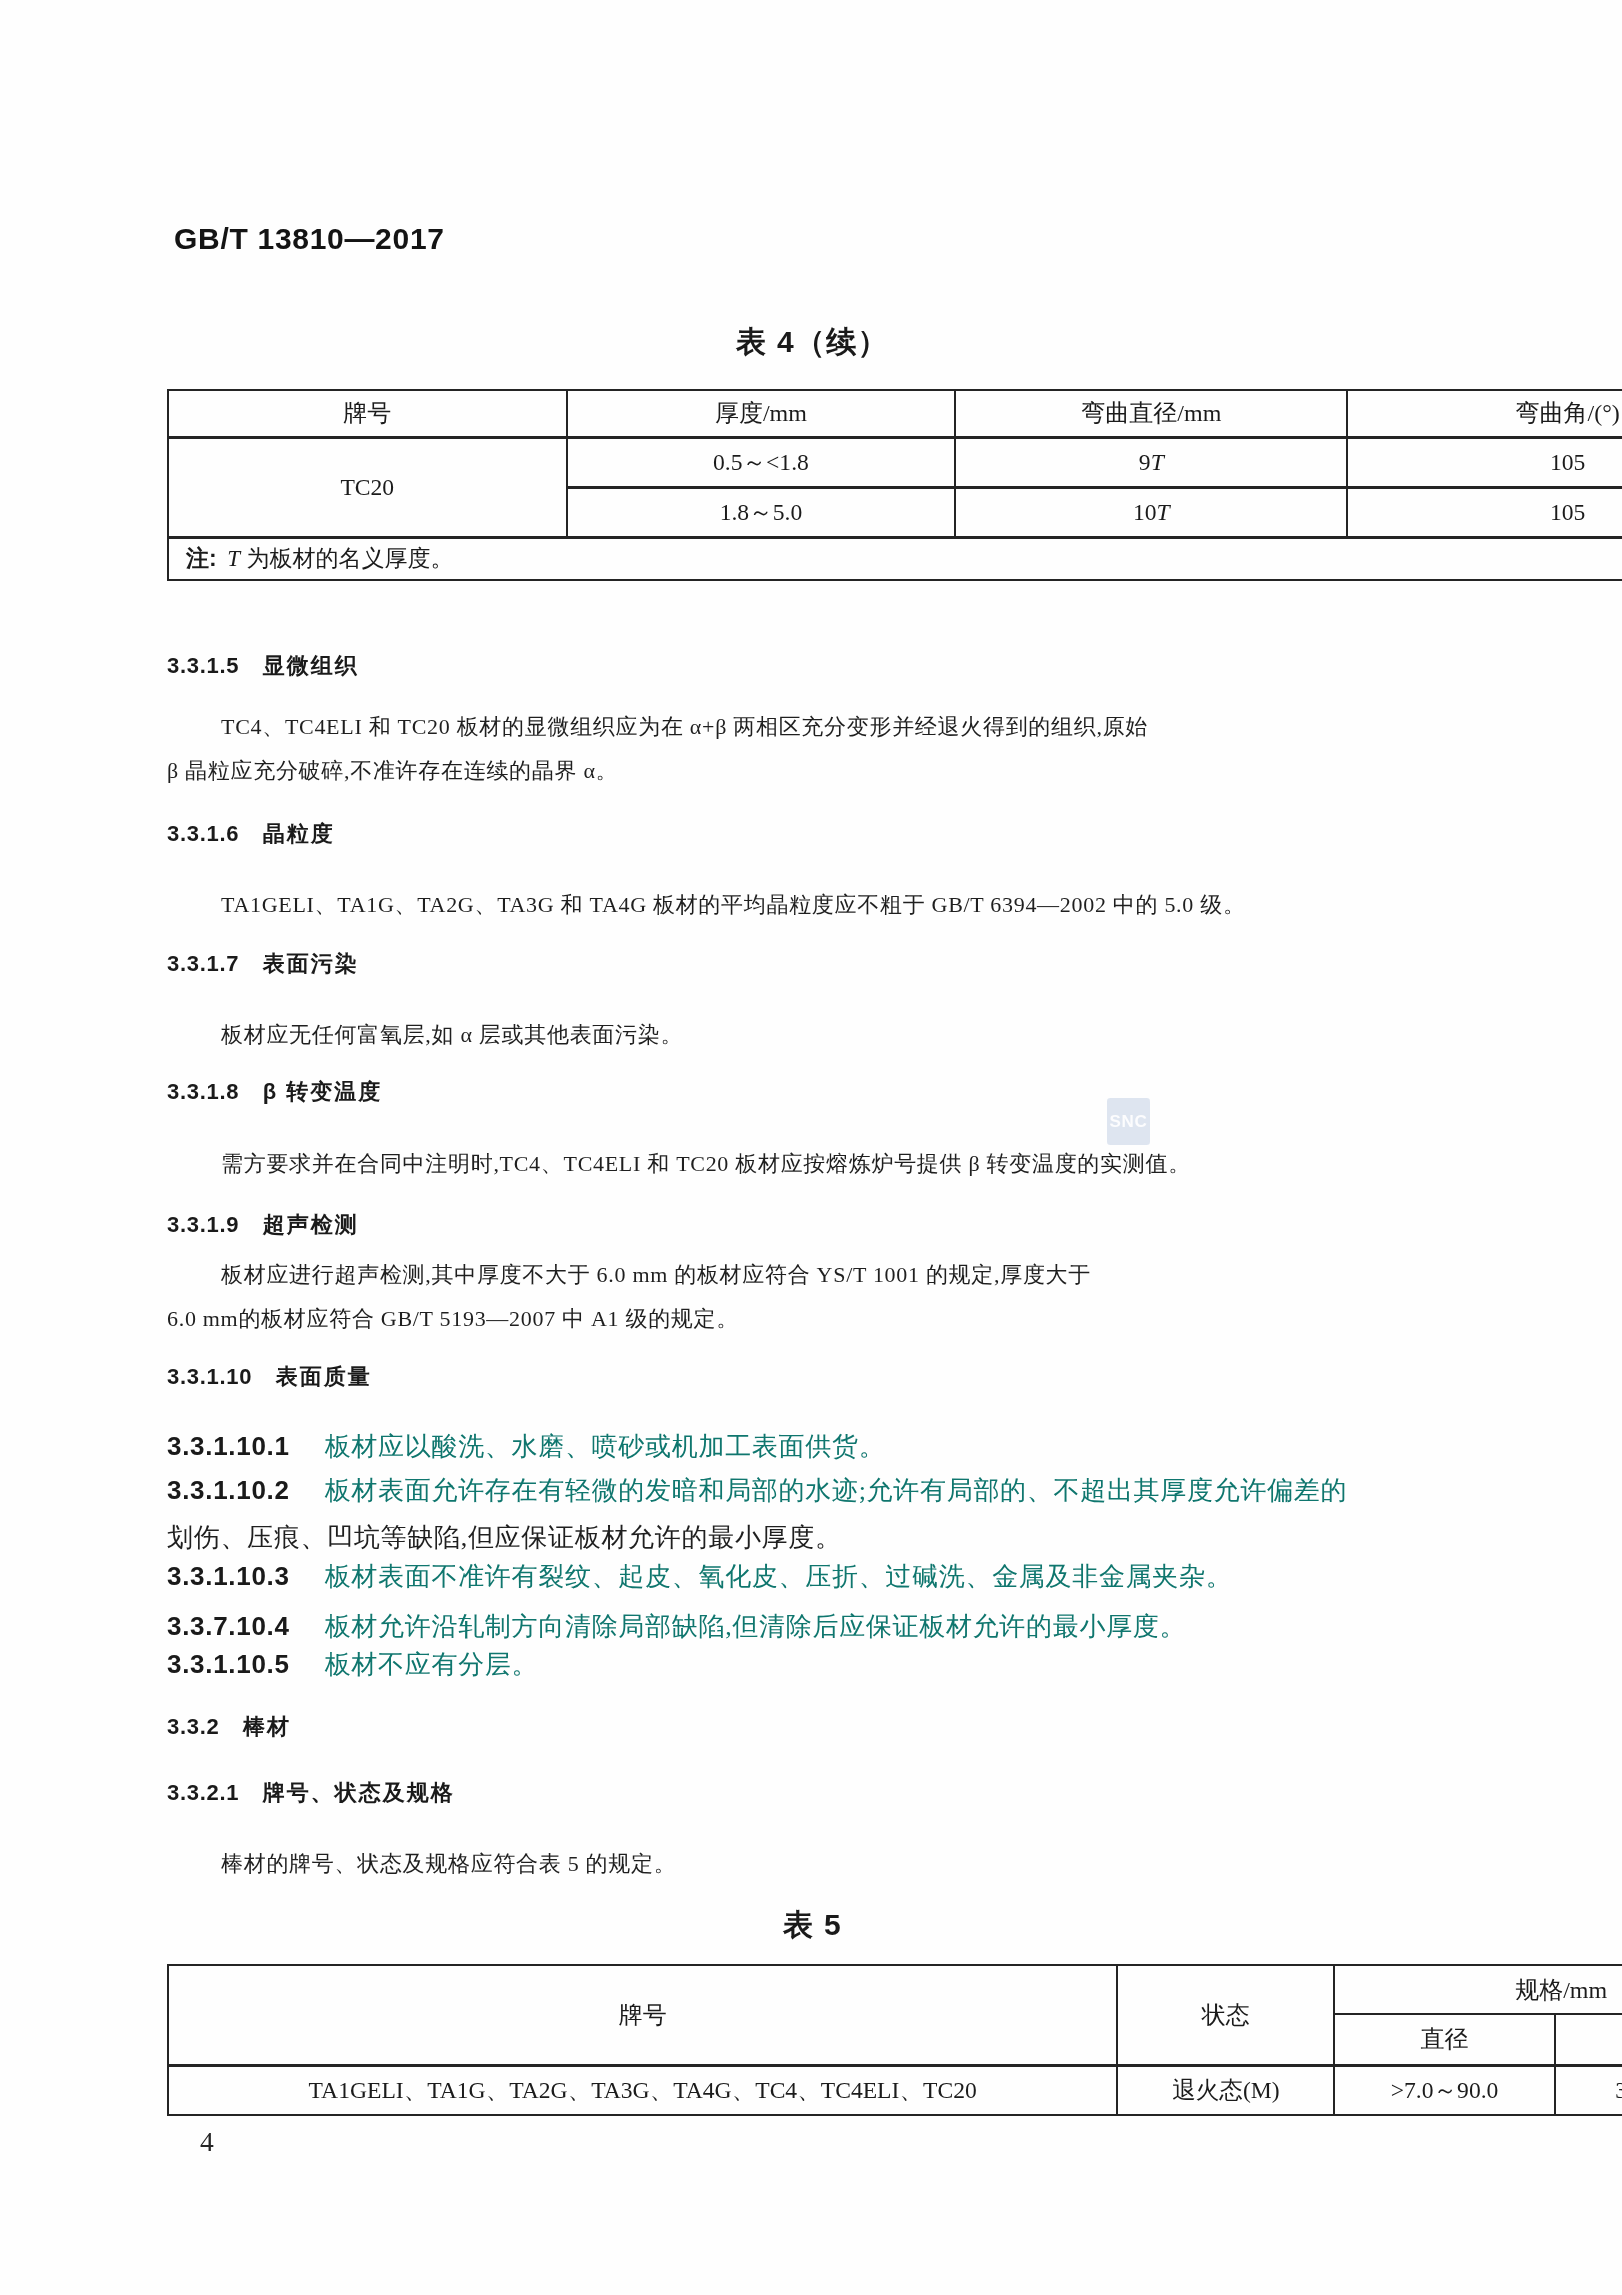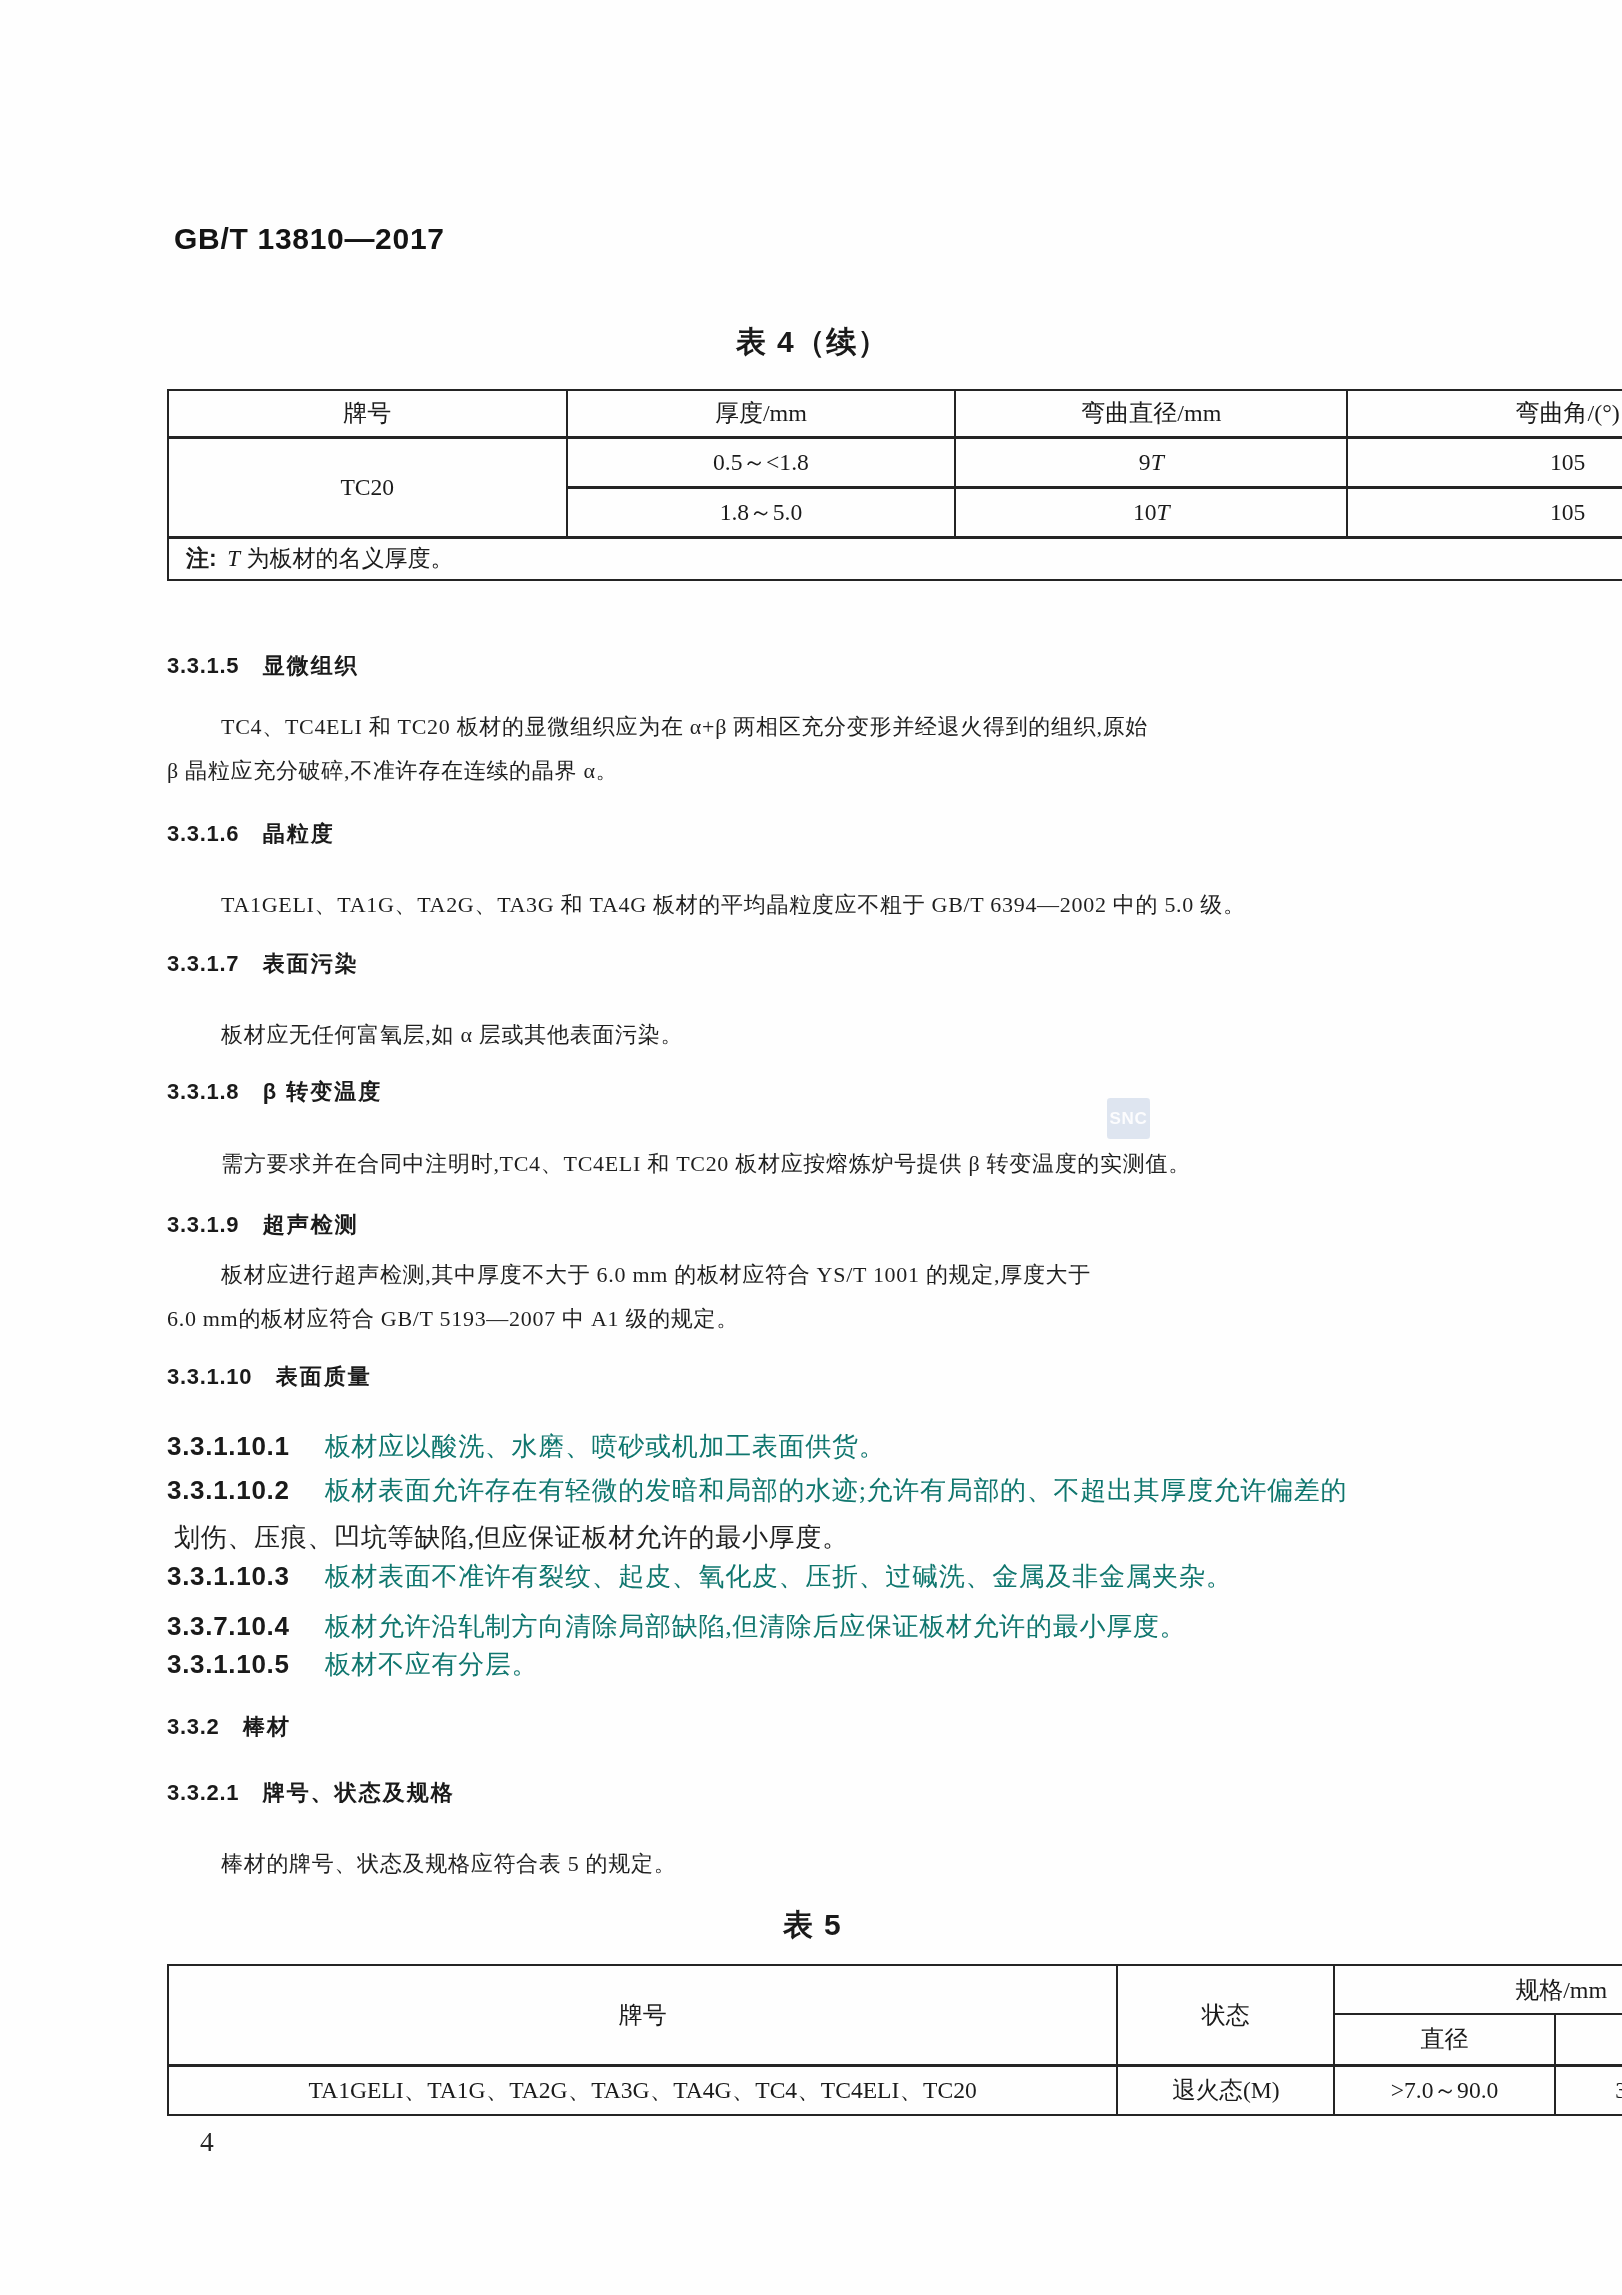--- a/index.html
+++ b/index.html
@@ -39,21 +39,21 @@
     white-space:nowrap;letter-spacing:0.7px;
   }
   .indent{text-indent:54px;}
 
   .clause{white-space:nowrap;}
   .clause .sid{
     font-family:"Liberation Sans","DejaVu Sans",sans-serif;
     font-weight:700;font-size:26px;color:#1a1a1a;margin-right:35px;letter-spacing:0.7px;
   }
   .clause .ctext{font-size:26px;color:#0f766e;letter-spacing:0.7px;font-family:Liberation Serif, serif;}
-  .clause .ln2{font-size:26px;color:#1f1f1f;letter-spacing:0.7px;line-height:43px;margin-left:7px;}
+  .clause .ln2{font-size:26px;color:#1f1f1f;letter-spacing:0.7px;line-height:43px;}
 
   table.tbl{
     width:100%;border-collapse:collapse;table-layout:fixed;
     border:2.6px solid #242424;color:#1b1b1b;
   }
   table.tbl td{
     border:2px solid #242424;
     text-align:center;vertical-align:middle;
     font-size:23.6px;padding:0 5.2px;margin-left:8px;
   }
@@ -69,21 +69,21 @@
     font-weight:700;
   }
   .t4 .note-var{font-style:italic;margin:0 6.5px 0 10.5px;}
   .var-t{font-style:italic;}
 
   
   .t5 td.hb{border-bottom:3.9px solid #242424;}
   .t5 tr.h1 td, .t5 tr.h2 td{font-size:24px;}
 
   .watermark{
-    position:absolute;left:1107px;top:1098px;width:43px;height:41px;
+    position:absolute;left:1107px;top:1098px;width:43px;height:47px;
     background:#ccd7e9;opacity:0.62;border-radius:3.3px;
     display:flex;align-items:center;justify-content:center;
     font-family:"Liberation Sans","DejaVu Sans",sans-serif;
     font-weight:700;font-size:17px;color:rgba(255,255,255,0.92);
     letter-spacing:0.7px;
   }
 
   .page-num{
     position:absolute;left:200px;top:2126px;
     font-size:27.5px;color:#262626;

